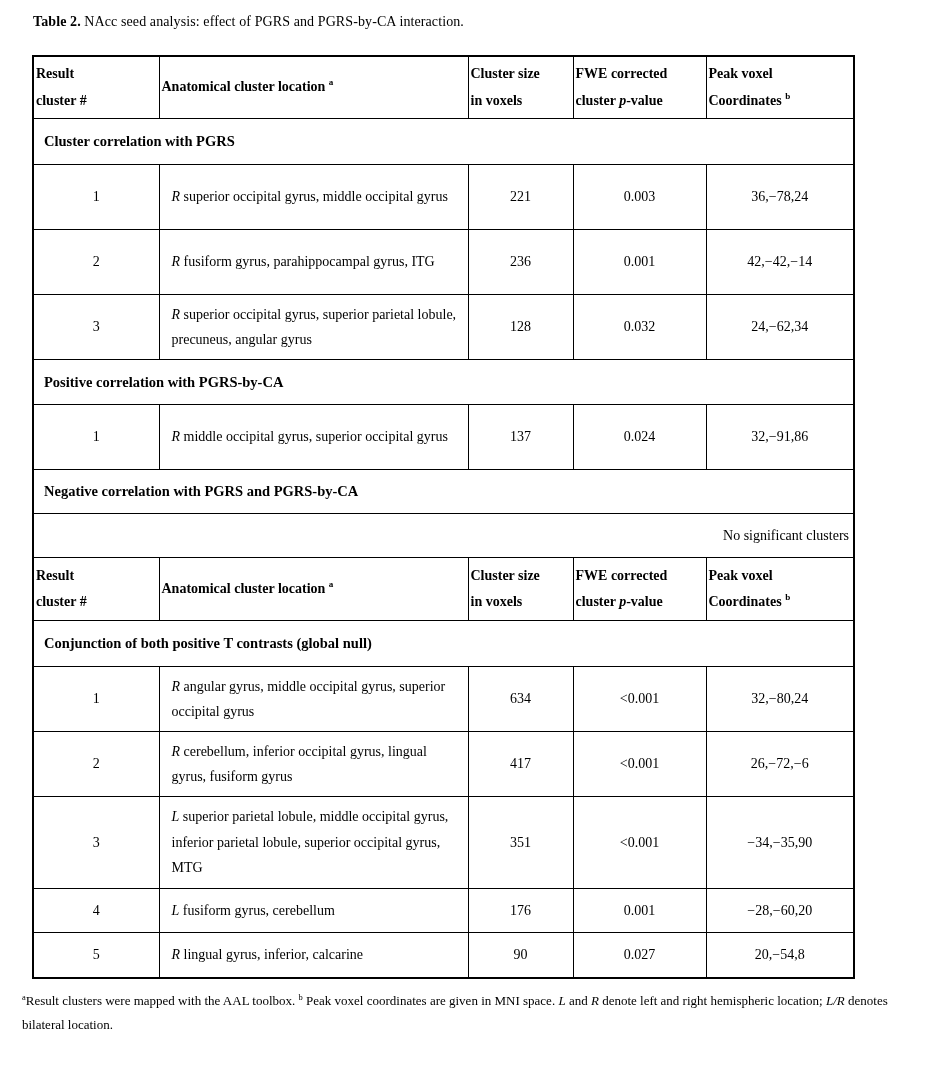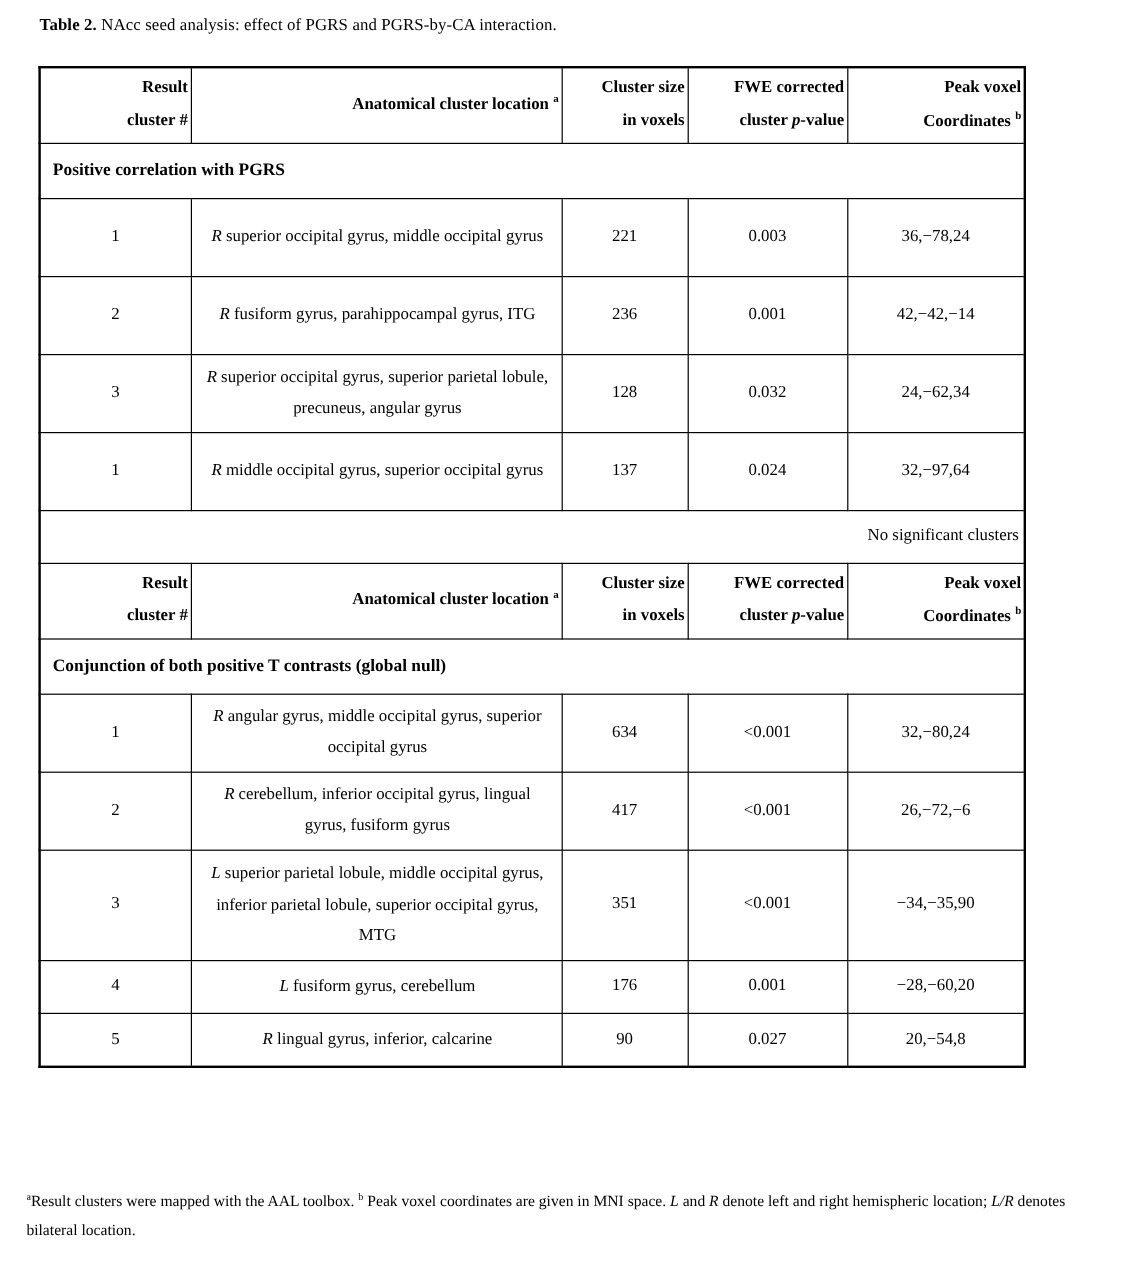--- a/index.html
+++ b/index.html
@@ -27,27 +27,27 @@
   table.results, table.results td { border: 1.5px solid #000000; }
   table.results { border-width: 2px; }
   td {
     font-size: 14px;
     vertical-align: middle;
     padding: 2px 4px;
     overflow: hidden;
   }
   tr.hdr td {
     font-weight: bold;
-    text-align: right;
+    text-align: left;
     line-height: 1.9;
     padding: 4px 2px;
   }
   td.center { text-align: center; }
   td.loc {
-    text-align: center;
+    text-align: left;
     padding: 6px 10px 6px 12px;
     line-height: 1.82;
   }
   td.sect {
     font-weight: bold;
     text-align: left;
     padding-left: 10px;
     font-size: 14.5px;
   }
   td.note {
@@ -82,21 +82,21 @@
 
       <tr class="hdr" style="height:62px">
         <td><span>Result</span><br><span>cluster #</span></td>
         <td><span>Anatomical cluster location </span><sup>a</sup></td>
         <td><span>Cluster size</span><br><span>in voxels</span></td>
         <td><span>FWE corrected</span><br><span>cluster </span><span class="it">p</span><span>-value</span></td>
         <td><span>Peak voxel</span><br><span>Coordinates </span><sup>b</sup></td>
       </tr>
 
       <tr style="height:46px">
-        <td class="sect" colspan="5">Positive correlation with PGRS</td>
+        <td class="sect" colspan="5">Cluster correlation with PGRS</td>
       </tr>
       <tr style="height:65px">
         <td class="center">1</td>
         <td class="loc"><span class="it">R</span><span> superior occipital gyrus, middle occipital gyrus</span></td>
         <td class="center">221</td>
         <td class="center">0.003</td>
         <td class="center">36,−78,24</td>
       </tr>
       <tr style="height:65px">
         <td class="center">2</td>
@@ -106,28 +106,34 @@
         <td class="center">42,−42,−14</td>
       </tr>
       <tr style="height:65px">
         <td class="center">3</td>
         <td class="loc"><span class="it">R</span><span> superior occipital gyrus, superior parietal lobule, precuneus, angular gyrus</span></td>
         <td class="center">128</td>
         <td class="center">0.032</td>
         <td class="center">24,−62,34</td>
       </tr>
 
+      <tr style="height:45px">
+        <td class="sect" colspan="5">Positive correlation with PGRS-by-CA</td>
+      </tr>
       <tr style="height:65px">
         <td class="center">1</td>
         <td class="loc"><span class="it">R</span><span> middle occipital gyrus, superior occipital gyrus</span></td>
         <td class="center">137</td>
         <td class="center">0.024</td>
-        <td class="center">32,−97,64</td>
+        <td class="center">32,−91,86</td>
       </tr>
 
+      <tr style="height:44px">
+        <td class="sect" colspan="5">Negative correlation with PGRS and PGRS-by-CA</td>
+      </tr>
       <tr style="height:44px">
         <td class="note" colspan="5">No significant clusters</td>
       </tr>
 
       <tr class="hdr" style="height:63px">
         <td><span>Result</span><br><span>cluster #</span></td>
         <td><span>Anatomical cluster location </span><sup>a</sup></td>
         <td><span>Cluster size</span><br><span>in voxels</span></td>
         <td><span>FWE corrected</span><br><span>cluster </span><span class="it">p</span><span>-value</span></td>
         <td><span>Peak voxel</span><br><span>Coordinates </span><sup>b</sup></td>

